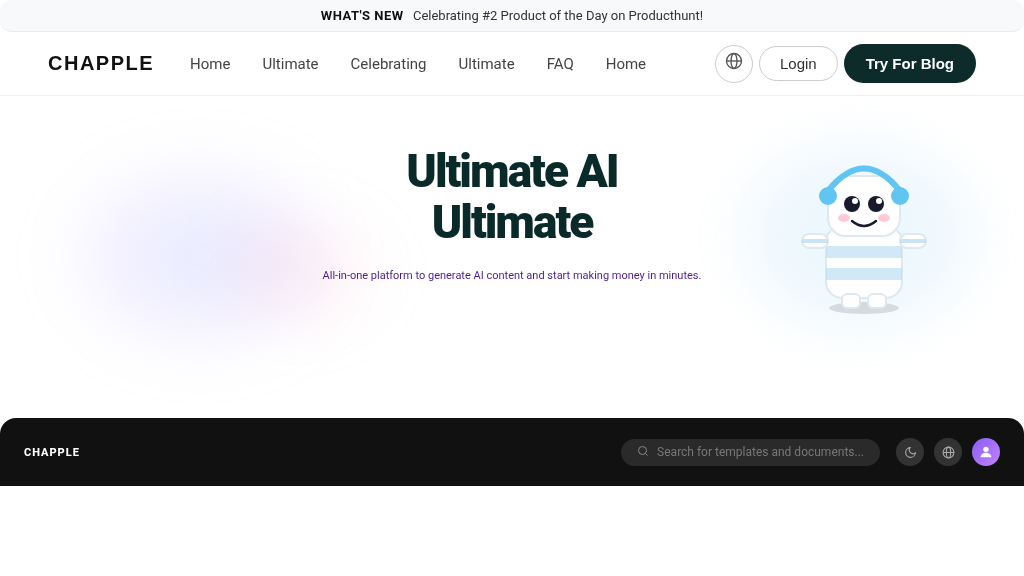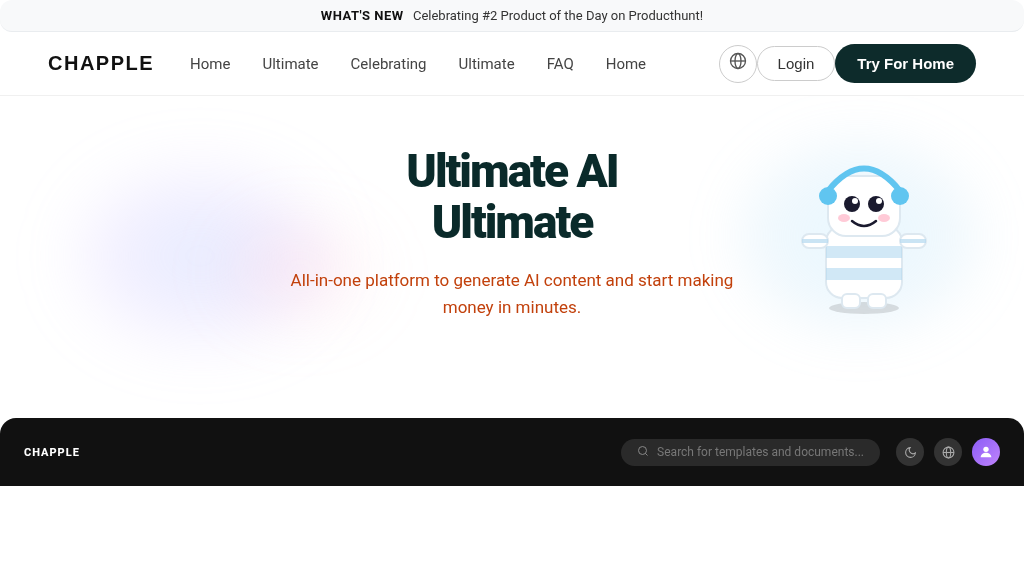--- a/index.html
+++ b/index.html
@@ -65,21 +65,21 @@
     .nav-links a {
       text-decoration: none;
       color: #444;
       font-size: 15px;
       cursor: pointer;
     }
 
     .nav-actions {
       display: flex;
       align-items: center;
-      gap: 0;
+      gap: 6px;
     }
 
     .globe-btn {
       width: 38px;
       height: 38px;
       border-radius: 50%;
       border: 1.5px solid #ccc;
       background: transparent;
       display: flex;
       align-items: center;
@@ -166,22 +166,22 @@
       color: #0a2a2a;
       line-height: 1.1;
       letter-spacing: -2px;
       position: relative;
       z-index: 1;
       margin: 0 auto;
       max-width: 700px;
     }
 
     .hero-subtitle {
-      font-size: 17px;
-      color: #c2410c;
+      font-size: 11px;
+      color: #4c1d95;
       margin-top: 20px;
       line-height: 1.6;
       position: relative;
       z-index: 1;
       max-width: 480px;
       margin-left: auto;
       margin-right: auto;
     }
 
     
@@ -286,21 +286,21 @@
     <button class="globe-btn">
       <span>
         <svg width="18" height="18" viewBox="0 0 24 24" fill="none" stroke="#555" stroke-width="1.8">
           <circle cx="12" cy="12" r="10"></circle>
           <ellipse cx="12" cy="12" rx="4" ry="10"></ellipse>
           <line x1="2" y1="12" x2="22" y2="12"></line>
         </svg>
       </span>
     </button>
     <button class="login-btn">Login</button>
-    <button class="try-free-btn">Try For Home</button>
+    <button class="try-free-btn">Try For Blog</button>
   </div>
 </nav>
 
 <div class="hero">
   <div class="blob-left"></div>
   <div class="blob-right"></div>
   <div class="blob-pink"></div>
 
   <div class="robot-character">
     <svg width="160" height="200" viewBox="0 0 160 200">

